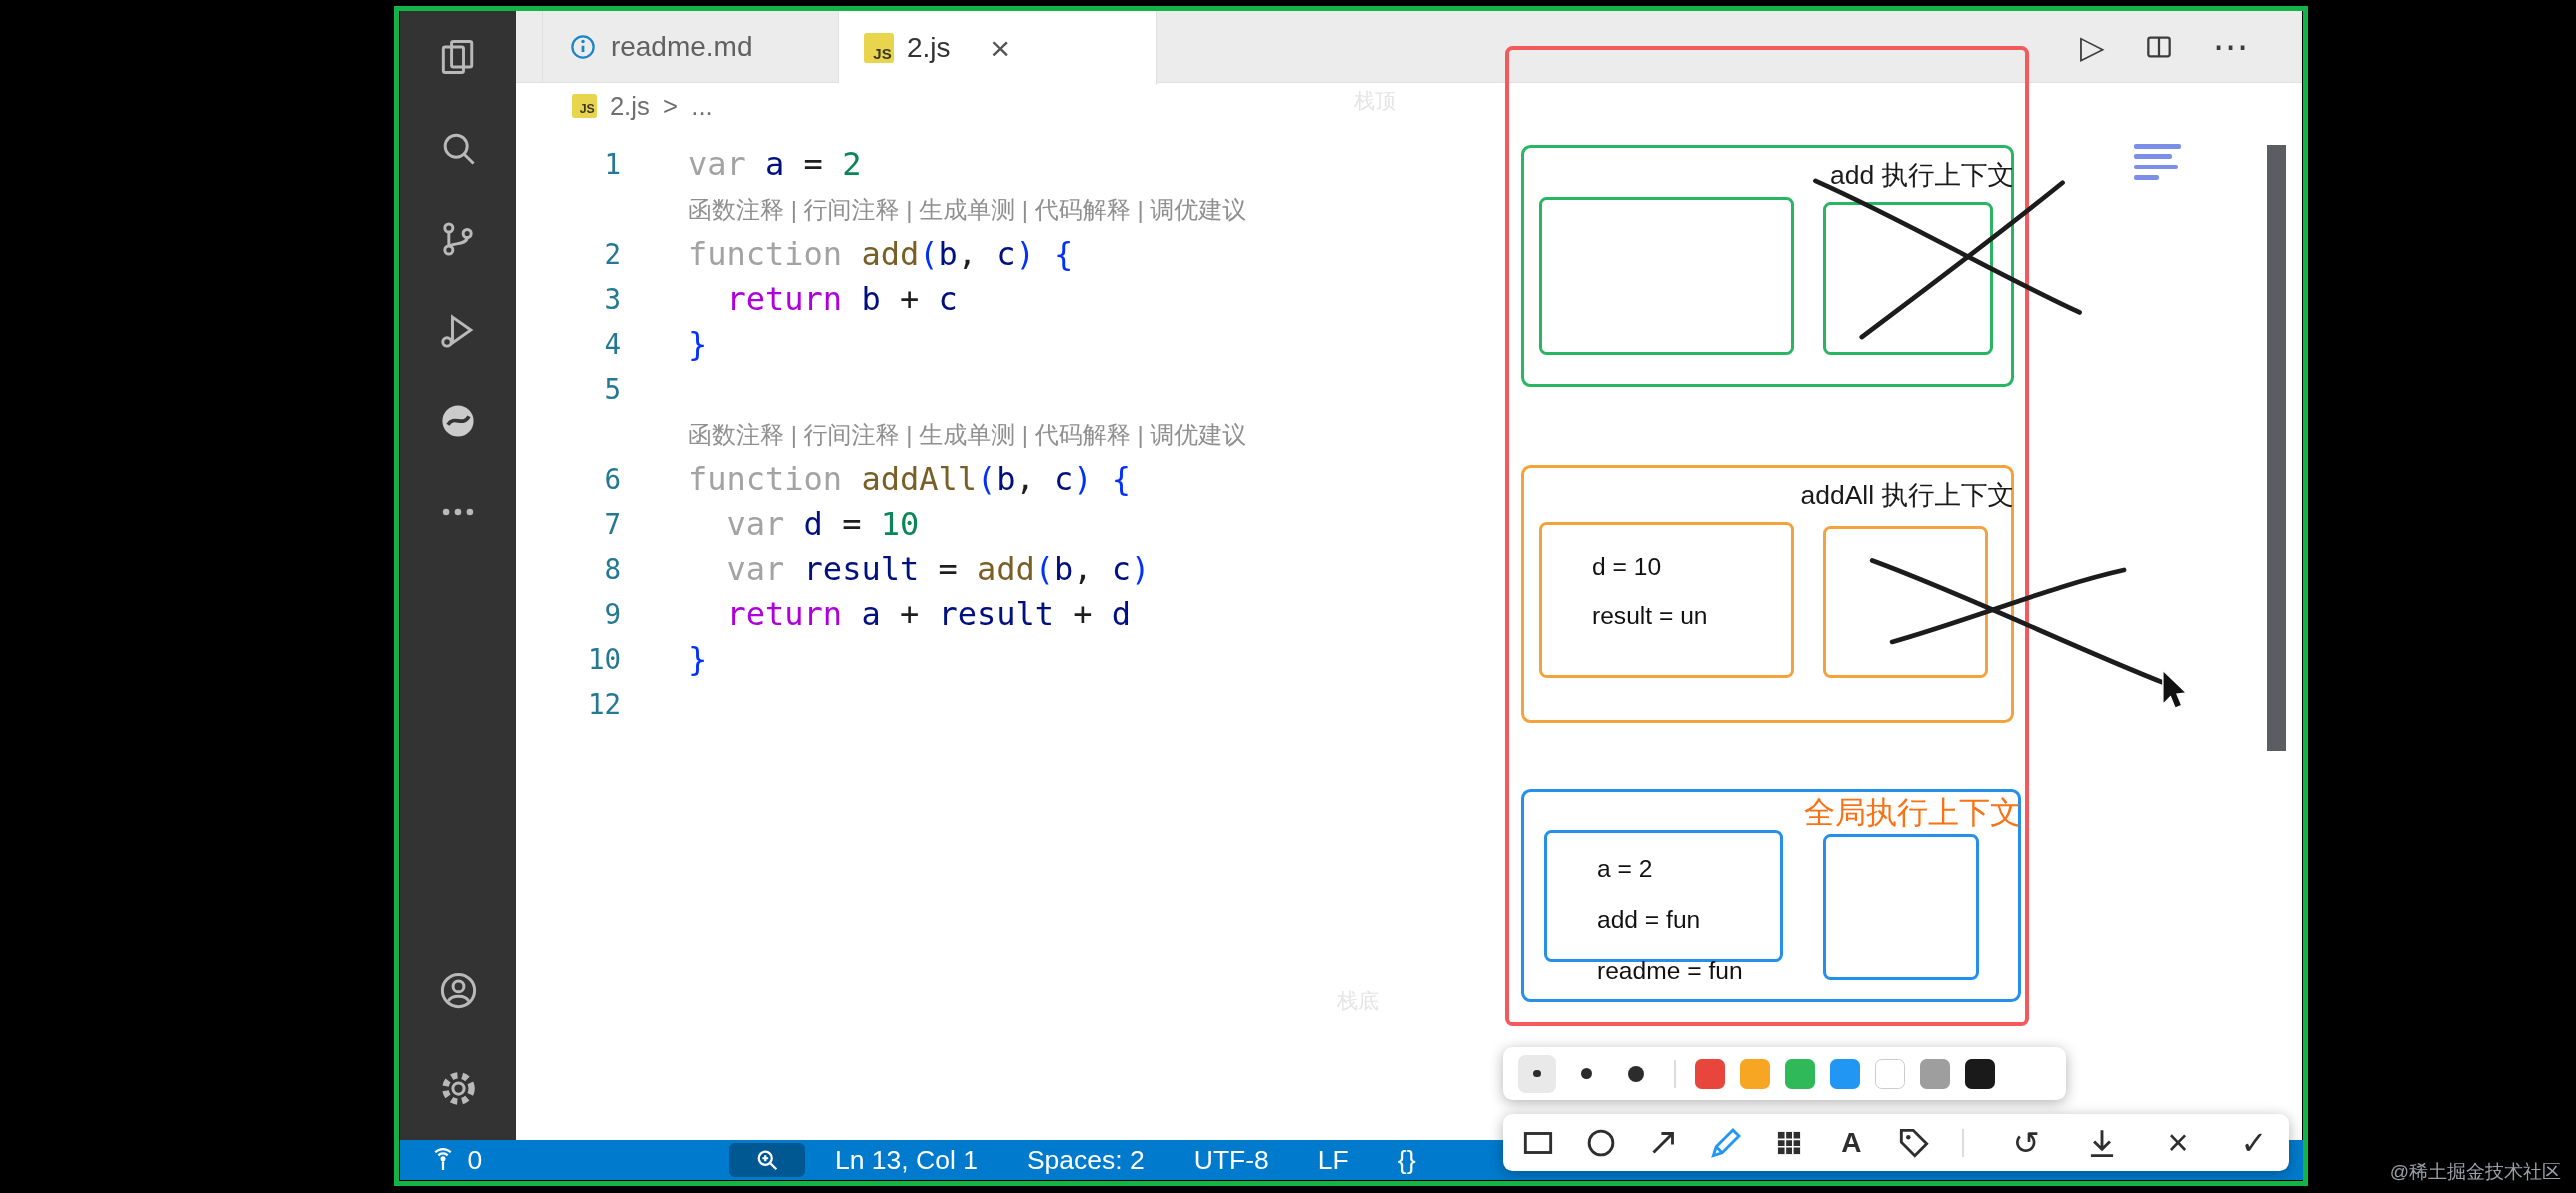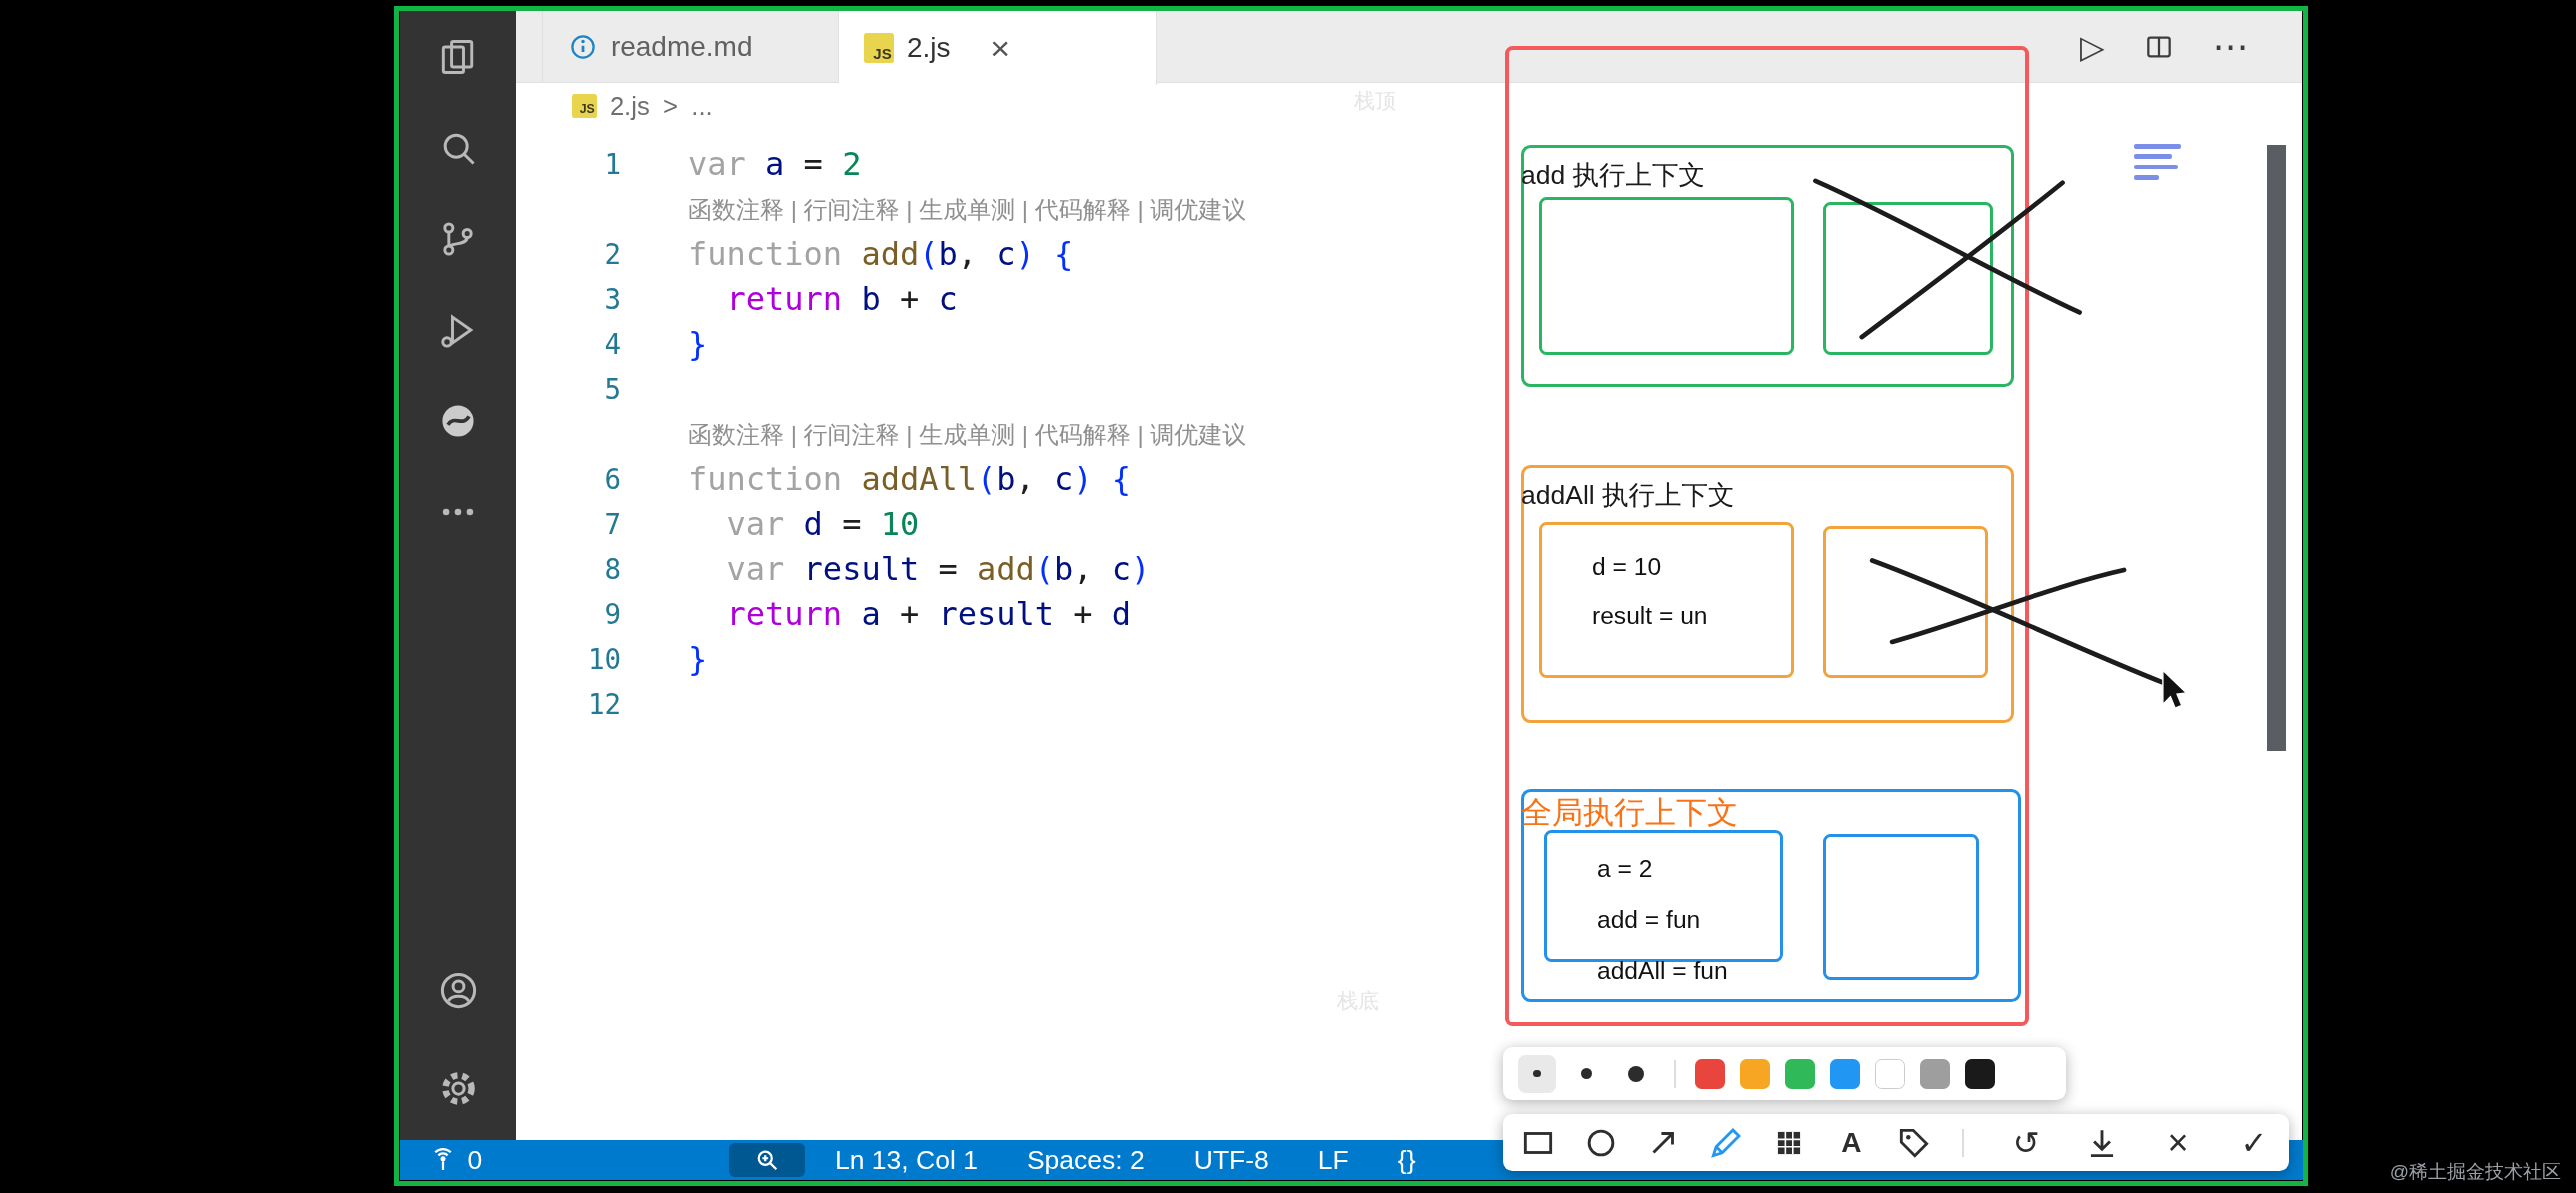--- a/index.html
+++ b/index.html
@@ -60,21 +60,21 @@
   .box-add-l{left:1539px;top:197px;width:255px;height:158px;border:3.8px solid #29b562;border-radius:7.6px}
   .box-add-r{left:1823px;top:202px;width:170px;height:153px;border:3.8px solid #29b562;border-radius:7.6px}
   .box-addall{left:1521px;top:465px;width:493px;height:258px;border:3.8px solid #f2a33c}
   .box-addall-l{left:1539px;top:522px;width:255px;height:156px;border:3.8px solid #f2a33c;border-radius:7.6px;
     padding:17px 16px 0 50px;font-size:24.6px;color:#111;line-height:49px}
   .box-addall-r{left:1823px;top:526px;width:165px;height:152px;border:3.8px solid #f2a33c;border-radius:7.6px}
   .box-global{left:1521px;top:789px;width:500px;height:213px;border:3.8px solid #2490ea}
   .box-global-l{left:1544px;top:830px;width:239px;height:132px;border:3.8px solid #2490ea;border-radius:7.6px;
     padding:9.5px 0 0 50px;font-size:24.6px;color:#111;line-height:51px}
   .box-global-r{left:1823px;top:834px;width:156px;height:146px;border:3.8px solid #2490ea;border-radius:7.6px}
-  .frame-title{position:absolute;z-index:7;width:493px;text-align:left;font-size:26.5px;color:#1a1a1a}
+  .frame-title{position:absolute;z-index:7;width:493px;text-align:right;font-size:26.5px;color:#1a1a1a}
   .t-add{left:1521px;top:157px}
   .t-addall{left:1521px;top:477px}
   .t-global{left:1521px;top:792px;width:500px;font-size:31px;color:#f97316}
   .stack-label{position:absolute;z-index:7;font-size:21px;color:#e5e5e5}
   .lab-top{left:1354px;top:87px}
   .lab-bottom{left:1337px;top:987px}
   .strokes{position:absolute;left:0;top:0;width:2576px;height:1193px;z-index:8;pointer-events:none}
 
   
   .panel{position:absolute;background:#fff;border-radius:9.5px;box-shadow:0 2.8px 13.3px rgba(0,0,0,.3);z-index:12;
@@ -295,21 +295,21 @@
   <div>d = 10</div>
   <div>result = un</div>
 </div>
 <div class="ann box-addall-r"></div>
 
 <div class="ann box-global"></div>
 <span class="frame-title t-global">全局执行上下文</span>
 <div class="ann box-global-l">
   <div>a = 2</div>
   <div>add = fun</div>
-  <div>addAll = fun</div>
+  <div>readme = fun</div>
 </div>
 <div class="ann box-global-r"></div>
 
 <svg class="strokes" viewBox="0 0 2720 1260" width="2576" height="1193">
   <path d="M1917 191 C 2010 232, 2105 288, 2196 330" stroke="#1c1c1c" stroke-width="5" fill="none" stroke-linecap="round"></path>
   <path d="M2178 193 C 2110 248, 2030 308, 1966 356" stroke="#1c1c1c" stroke-width="5" fill="none" stroke-linecap="round"></path>
   <path d="M1977 592 C 2080 630, 2190 684, 2287 722" stroke="#1c1c1c" stroke-width="5" fill="none" stroke-linecap="round"></path>
   <path d="M1998 678 C 2080 655, 2170 618, 2243 602" stroke="#1c1c1c" stroke-width="5" fill="none" stroke-linecap="round"></path>
   <path d="M2284 708 L2284 744 L2292 736 L2297 748 L2304 745 L2299 733 L2309 732 Z" fill="#111" stroke="#fff" stroke-width="1.5"></path>
 </svg>

